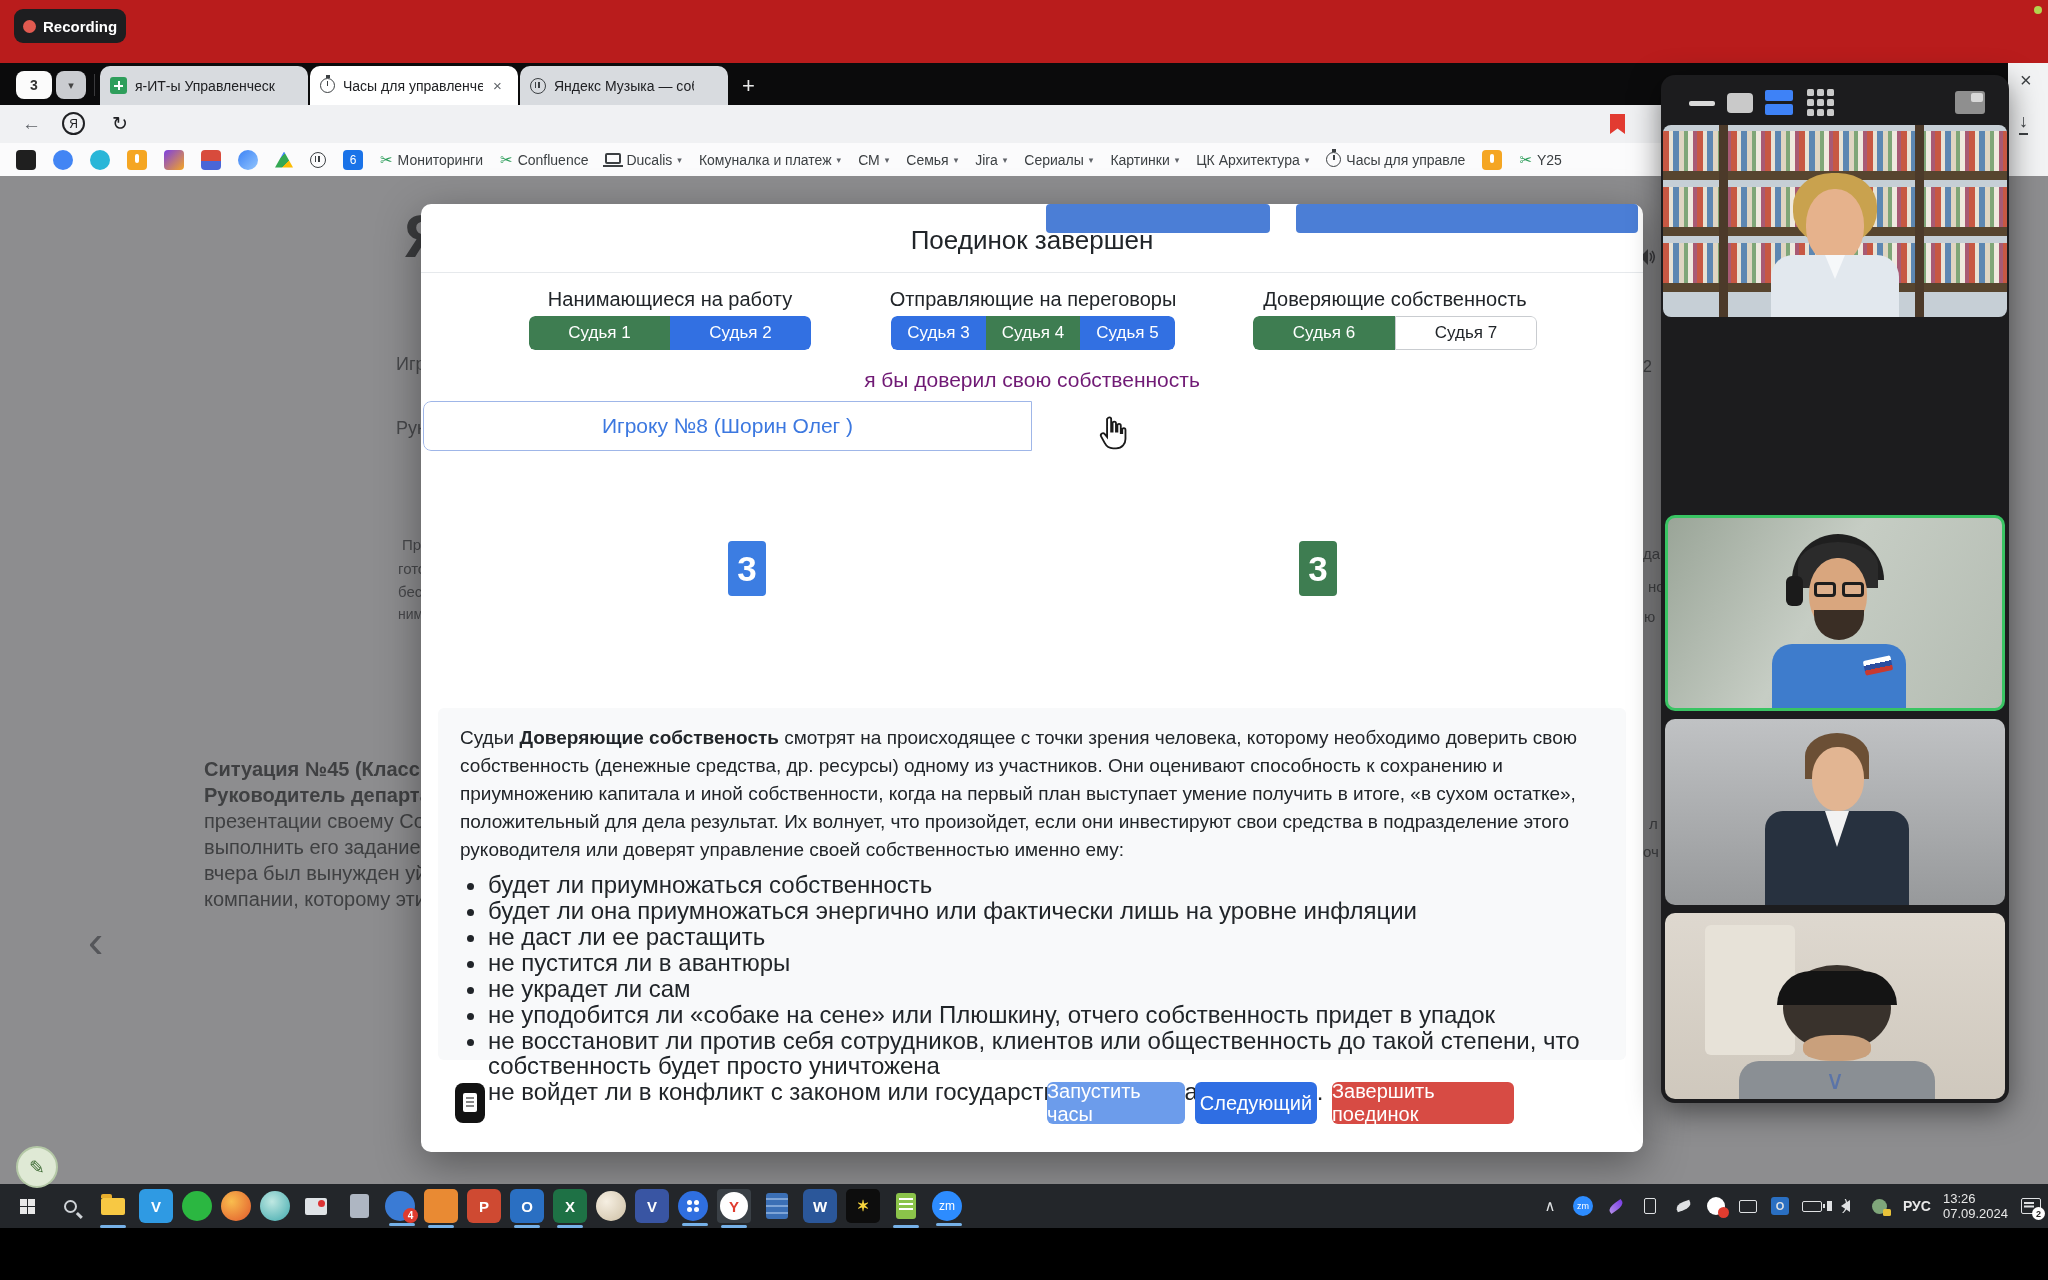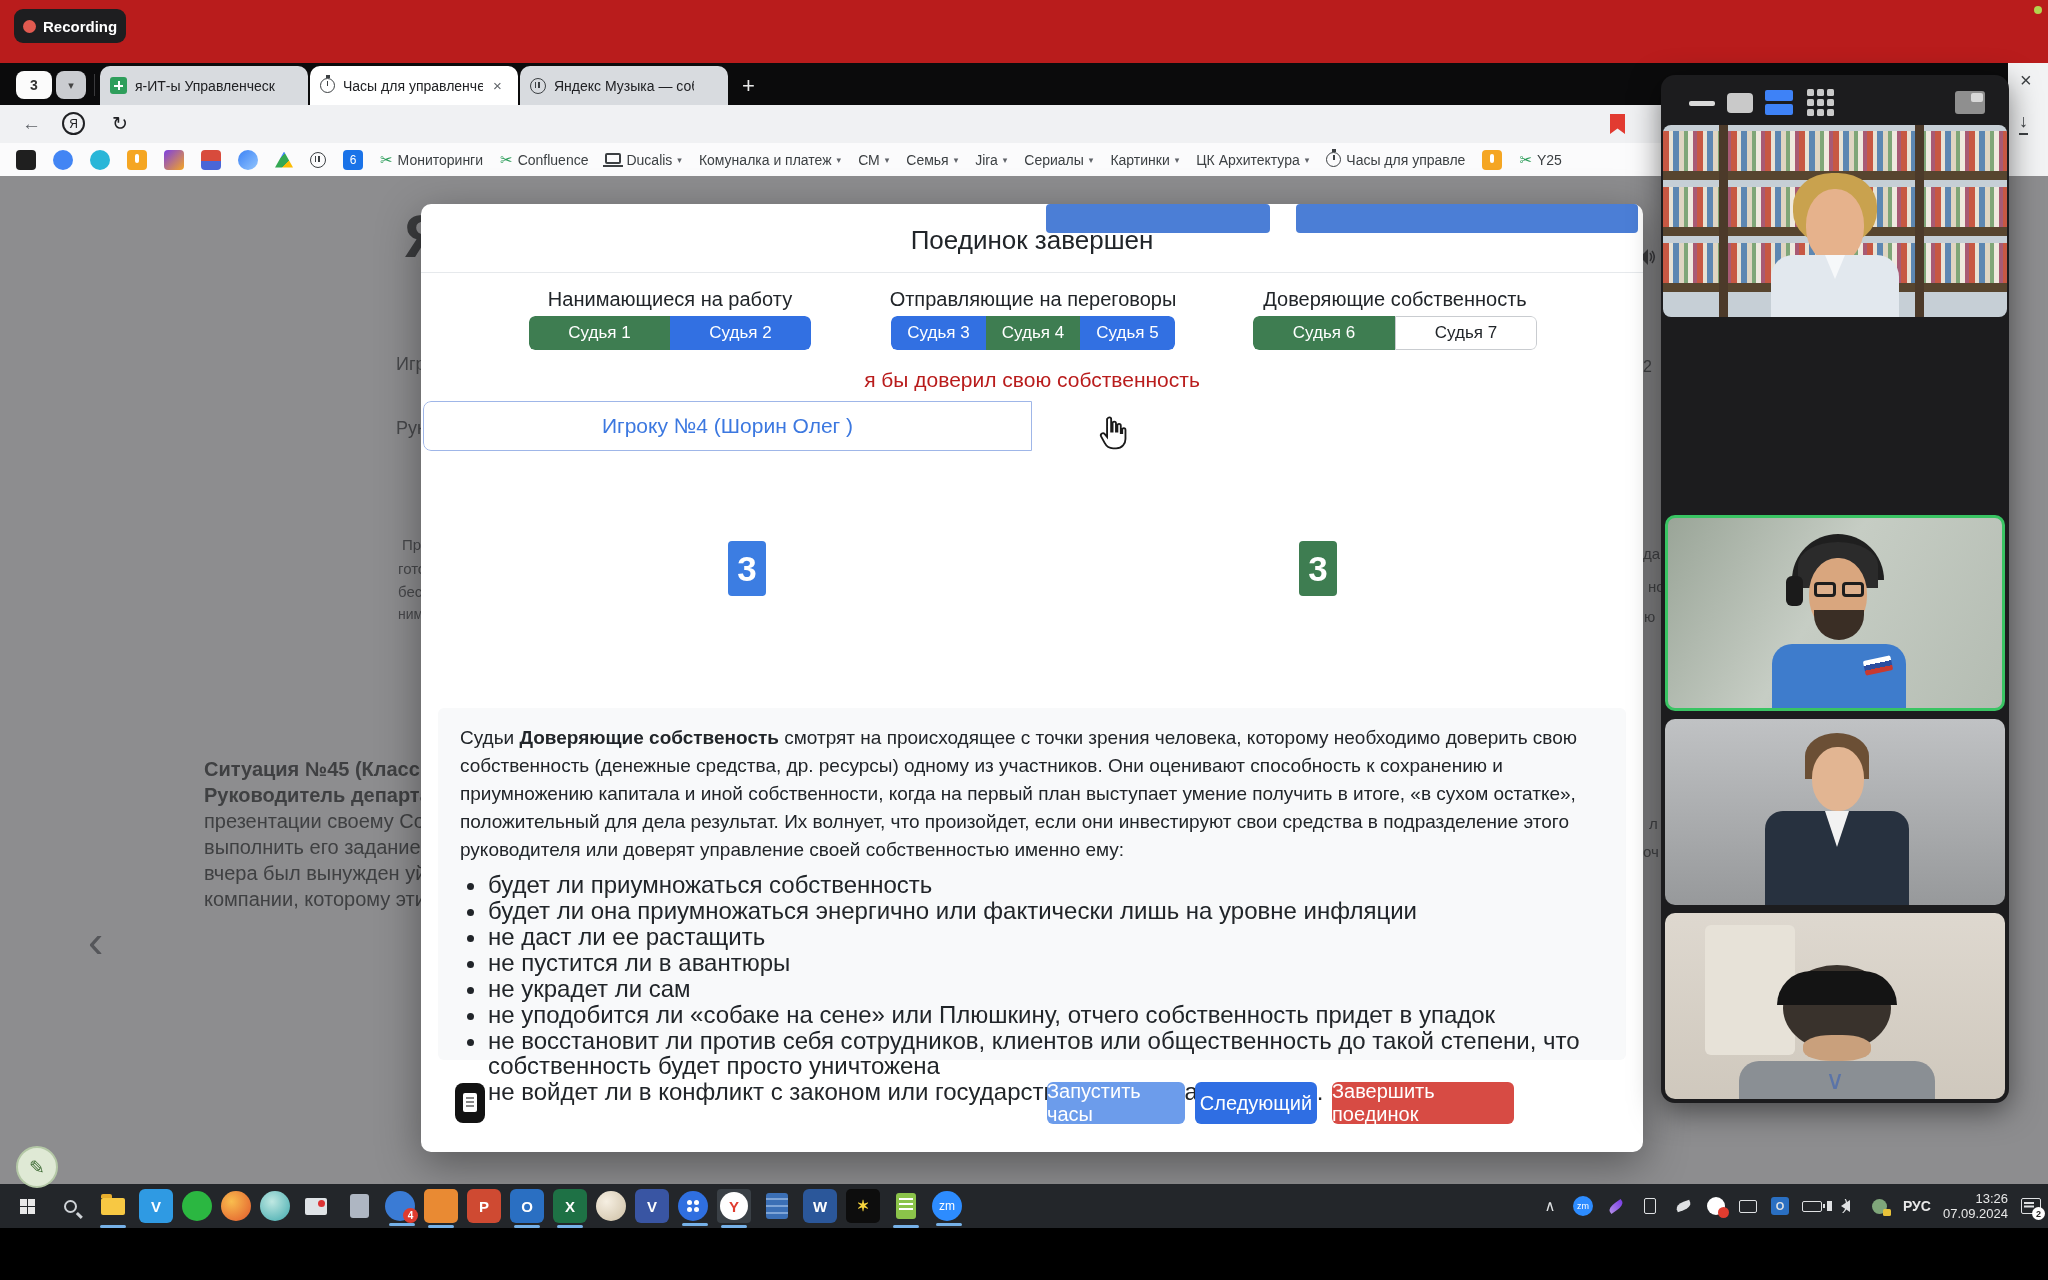--- a/index.html
+++ b/index.html
@@ -67,21 +67,21 @@
   
   #modal{left:421px;top:204px;width:1222px;height:948px;background:#fff;border-radius:10px;box-shadow:0 12px 44px rgba(0,0,0,.38);z-index:20;}
   #mtitle{top:21px;left:0;width:100%;text-align:center;font-size:26px;color:#212529;}
   #mdivider{top:68px;left:0;width:100%;height:1px;background:#e6e9ec;}
   .jhead{top:84px;transform:translateX(-50%);font-size:20px;color:#212529;white-space:nowrap;}
   .jgroup{top:112px;height:34px;display:flex;border-radius:6px;overflow:hidden;}
   .judge{display:flex;align-items:center;justify-content:center;font-size:17px;color:#fff;}
   .jg{background:#3e7d51;}
   .jb{background:#3270e2;}
   .jw{background:#fff;color:#212529;border:1px solid #c9ccd0;border-radius:0 6px 6px 0;}
-  #trusthead{top:164px;left:0;width:100%;text-align:center;font-size:21px;color:#b91c1c;}
+  #trusthead{top:164px;left:0;width:100%;text-align:center;font-size:21px;color:#701a75;}
   #playergrp{left:2px;top:197px;width:1218px;height:50px;display:flex;border-radius:8px;overflow:hidden;}
   .pbtn{width:50%;display:flex;align-items:center;justify-content:center;font-size:21px;background:#fff;}
   #p1btn{color:#3c78e0;border:1px solid #9fb6e8;border-radius:8px 0 0 8px;}
   #p2btn{color:#2e7d4f;border:1px solid #9cc2a8;border-left:none;border-radius:0 8px 8px 0;}
   .score{top:337px;width:38px;height:55px;border-radius:4px;display:flex;align-items:center;justify-content:center;font-size:35px;font-weight:700;color:#fff;}
   #score1{left:307px;background:#3c7de2;}
   #score2{left:878px;background:#3e7d51;}
   #donut{left:504px;top:262px;width:212px;height:212px;border-radius:50%;background:conic-gradient(#e9edf1 0 47%,#e23b31 47% 100%);}
   #donut::before{content:"";position:absolute;inset:17px;border-radius:50%;background:#fff;}
   #tval{position:absolute;inset:0;display:flex;align-items:center;justify-content:center;font-size:44px;color:#202124;letter-spacing:1px;}
@@ -135,21 +135,21 @@
   .folder::before{content:"";position:absolute;left:0;top:-4px;width:11px;height:4px;background:#e8ae2d;border-radius:2px 2px 0 0;}
   .circ{border-radius:50%;}
   .badge{position:absolute;right:-3px;bottom:-2px;width:15px;height:15px;border-radius:50%;background:#e03c2f;color:#fff;font-size:10px;display:flex;align-items:center;justify-content:center;font-weight:700;}
   #tray{position:absolute;right:6px;top:0;height:44px;display:flex;align-items:center;gap:12px;color:#e8e8e8;}
   .tico{width:22px;height:22px;display:flex;align-items:center;justify-content:center;font-size:15px;color:#dfe1e3;position:relative;flex:none;}
   .battery{width:20px;height:11px;border:1.6px solid #dfe1e3;border-radius:2px;position:relative;}
   .battery::after{content:"";position:absolute;right:-4px;top:2px;width:2px;height:4px;background:#dfe1e3;}
   .speaker{width:0;height:0;border-top:6px solid transparent;border-bottom:6px solid transparent;border-right:9px solid #dfe1e3;position:relative;}
   .speaker::before{content:"";position:absolute;left:-14px;top:-5px;width:5px;height:10px;background:#dfe1e3;}
   .speaker::after{content:")";position:absolute;left:2px;top:-9px;color:#dfe1e3;font-size:14px;}
-  #clock{font-size:13px;line-height:15px;text-align:right;}
+  #clock{font-size:13px;line-height:15px;text-align:left;}
   .notif{width:20px;height:16px;border:1.6px solid #dfe1e3;border-radius:2px;position:relative;}
   .notif::after{content:"";position:absolute;left:2px;top:3px;width:10px;height:1.6px;background:#dfe1e3;box-shadow:0 3.5px 0 #dfe1e3;}
   #bottomstrip{left:0;top:1228px;width:2048px;height:52px;background:#000;}
   #pencilfab{left:16px;top:1146px;width:42px;height:42px;border-radius:50%;background:#dfe9d5;border:2px solid #b4c8a6;display:flex;align-items:center;justify-content:center;color:#3e6b35;font-size:19px;z-index:60;}
 
   
   .pp{position:absolute;}
   
   #cursor{left:1096px;top:414px;z-index:120;width:34px;height:38px;}
 </style>
@@ -312,21 +312,21 @@
 
     <div class="jhead abs" style="left:974px;">Доверяющие собственность</div>
     <div class="jgroup abs" style="left:832px;width:284px;">
       <div class="judge jg" style="width:142px;border-radius:6px 0 0 6px;">Судья 6</div>
       <div class="judge jw" style="width:142px;">Судья 7</div>
     </div>
 
     <div id="trusthead" class="abs">я бы доверил свою собственность</div>
 
     <div id="playergrp" class="abs">
-      <div class="pbtn" id="p1btn">Игроку №4 (Шорин Олег )</div>
+      <div class="pbtn" id="p1btn">Игроку №8 (Шорин Олег )</div>
     </div>
 
     <div class="score abs" id="score1">3</div>
     <div class="score abs" id="score2">3</div>
 
 
     <div id="infobox" class="abs">
       <p><span>Судьи </span><b>Доверяющие собственость</b><span> смотрят на происходящее с точки зрения человека, которому необходимо доверить свою собственность (денежные средства, др. ресурсы) одному из участников. Они оценивают способность к сохранению и приумножению капитала и иной собственности, когда на первый план выступает умение получить в итоге, «в сухом остатке», положительный для дела результат. Их волнует, что произойдет, если они инвестируют свои средства в подразделение этого руководителя или доверят управление своей собственностью именно ему:</span></p>
       <ul>
         <li>будет ли приумножаться собственность</li>

